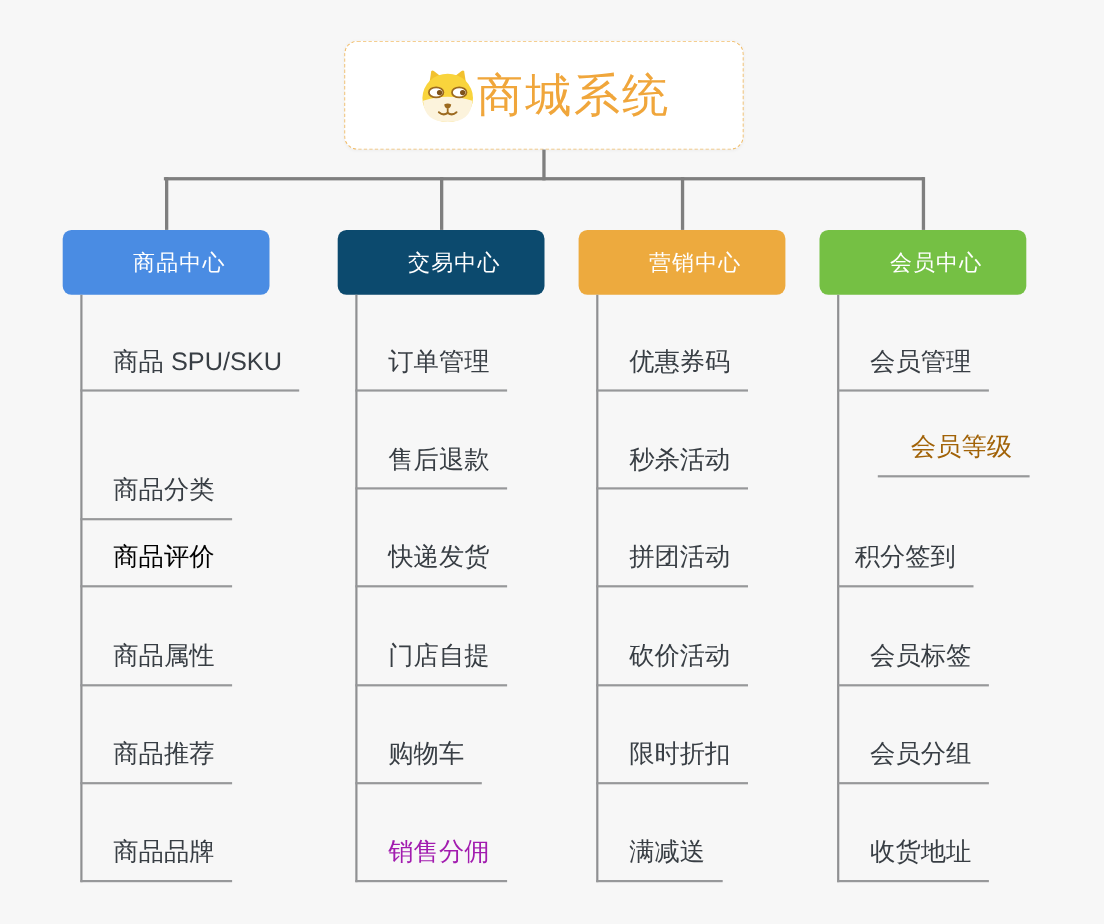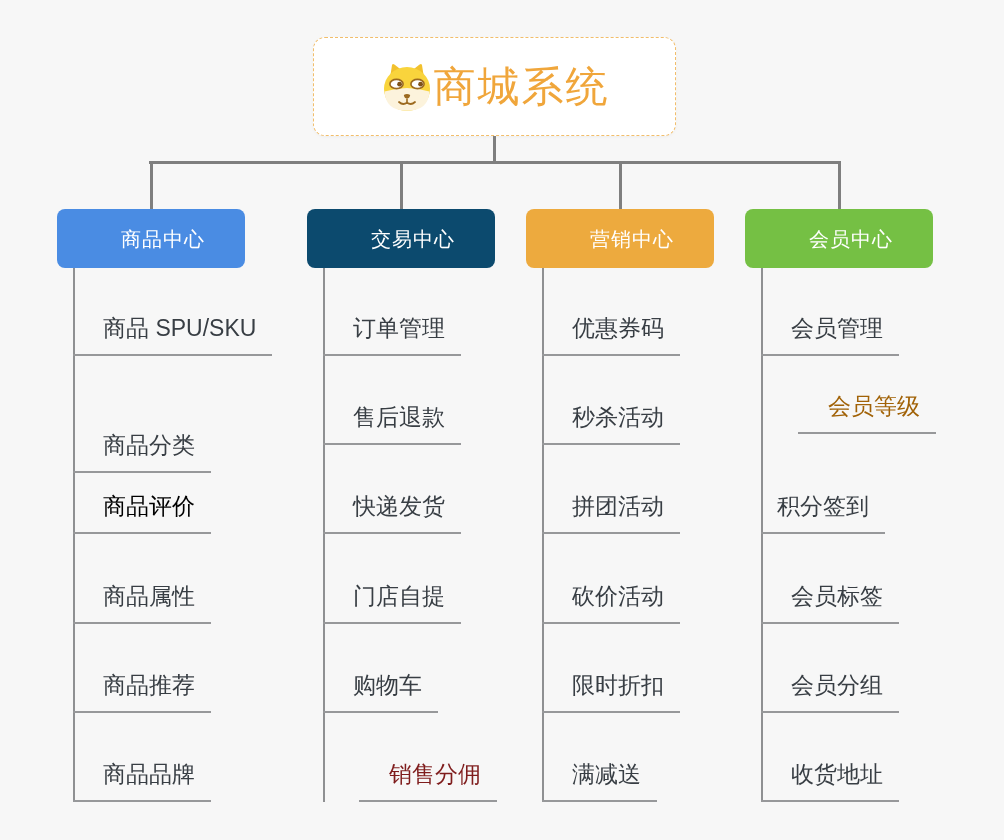--- a/index.html
+++ b/index.html
@@ -132,21 +132,21 @@
       <div class="cline" style="left: 399.5px; top: 161px; width: 3px; height: 48px;"></div>
       <div class="branch-box" style="left: 307px; background: #0c4a6e;">
         <span class="branch-label" style="color: rgb(255, 255, 255);">交易中心</span>
       </div>
       <div class="trunk" style="left: 323px; top: 268px; height: 534px; background: rgb(143, 144, 146);"></div>
       <div class="leaf-item" style="left: 323px; top: 312px; border-bottom-color: rgb(151, 152, 154); color: rgb(56, 62, 68);">订单管理</div>
       <div class="leaf-item" style="left: 323px; top: 401px; border-bottom-color: rgb(151, 152, 154); color: rgb(56, 62, 68);">售后退款</div>
       <div class="leaf-item" style="left: 323px; top: 490px; border-bottom-color: rgb(151, 152, 154); color: rgb(56, 62, 68);">快递发货</div>
       <div class="leaf-item" style="left: 323px; top: 580px; border-bottom-color: rgb(151, 152, 154); color: rgb(56, 62, 68);">门店自提</div>
       <div class="leaf-item" style="left: 323px; top: 669px; border-bottom-color: rgb(151, 152, 154); color: rgb(56, 62, 68);">购物车</div>
-      <div class="leaf-item" style="left: 323px; top: 758px; border-bottom-color: rgb(151, 152, 154); color: #7f1d1d; margin-left: 36px;">销售分佣</div>
+      <div class="leaf-item" style="left: 323px; top: 758px; border-bottom-color: rgb(151, 152, 154); color: #a21caf;">销售分佣</div>
       <div class="cline" style="left: 618.5px; top: 161px; width: 3px; height: 48px;"></div>
       <div class="branch-box" style="left: 526px; background: rgb(237, 170, 62);">
         <span class="branch-label" style="color: rgb(255, 255, 255);">营销中心</span>
       </div>
       <div class="trunk" style="left: 542px; top: 268px; height: 534px; background: rgb(143, 144, 146);"></div>
       <div class="leaf-item" style="left: 542px; top: 312px; border-bottom-color: rgb(151, 152, 154); color: rgb(56, 62, 68);">优惠券码</div>
       <div class="leaf-item" style="left: 542px; top: 401px; border-bottom-color: rgb(151, 152, 154); color: rgb(56, 62, 68);">秒杀活动</div>
       <div class="leaf-item" style="left: 542px; top: 490px; border-bottom-color: rgb(151, 152, 154); color: rgb(56, 62, 68);">拼团活动</div>
       <div class="leaf-item" style="left: 542px; top: 580px; border-bottom-color: rgb(151, 152, 154); color: rgb(56, 62, 68);">砍价活动</div>
       <div class="leaf-item" style="left: 542px; top: 669px; border-bottom-color: rgb(151, 152, 154); color: rgb(56, 62, 68);">限时折扣</div>

